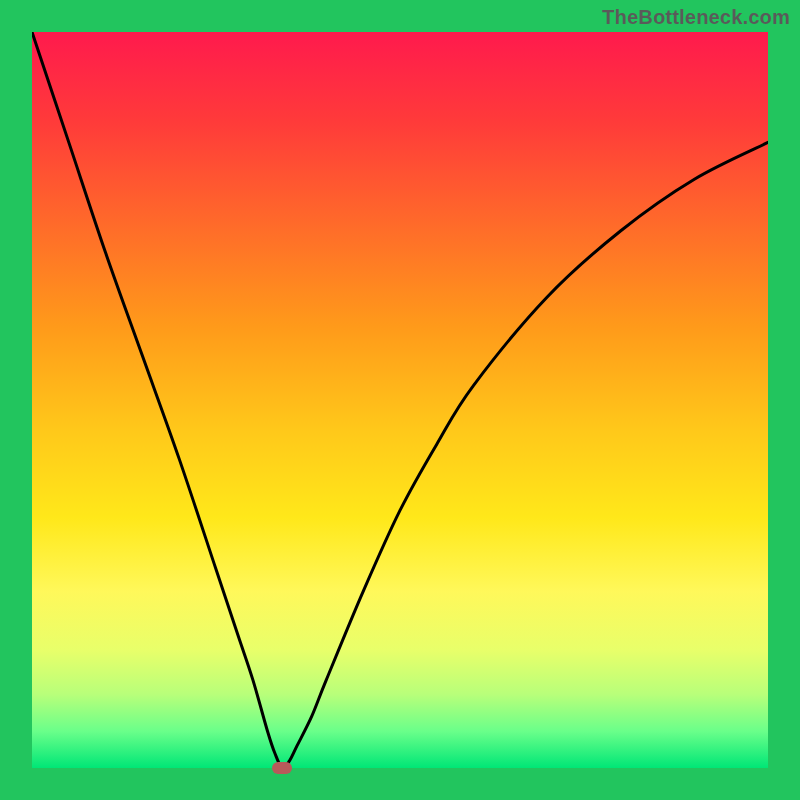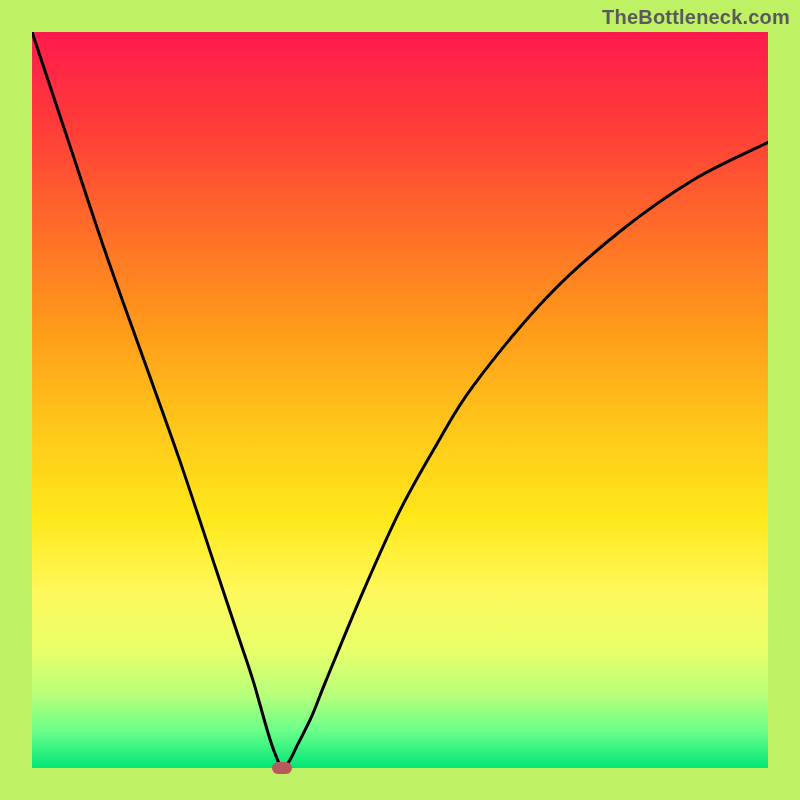--- a/index.html
+++ b/index.html
@@ -1,21 +1,21 @@
 <!DOCTYPE html>
 <html><head>
 <meta charset="utf-8">
 <style>
   * { margin: 0; padding: 0; box-sizing: border-box; }
   html, body { width: 800px; height: 800px; overflow: hidden; background: #000; }
   .frame {
     position: relative;
     width: 800px;
     height: 800px;
-    background: #bef264;
+    background: #22c55e;
   }
   .plot-area {
     position: absolute;
     left: 32px;
     top: 32px;
     width: 736px;
     height: 736px;
     background: linear-gradient(to bottom,
       #ff1a4d 0%,
       #ff3a3a 12%,

